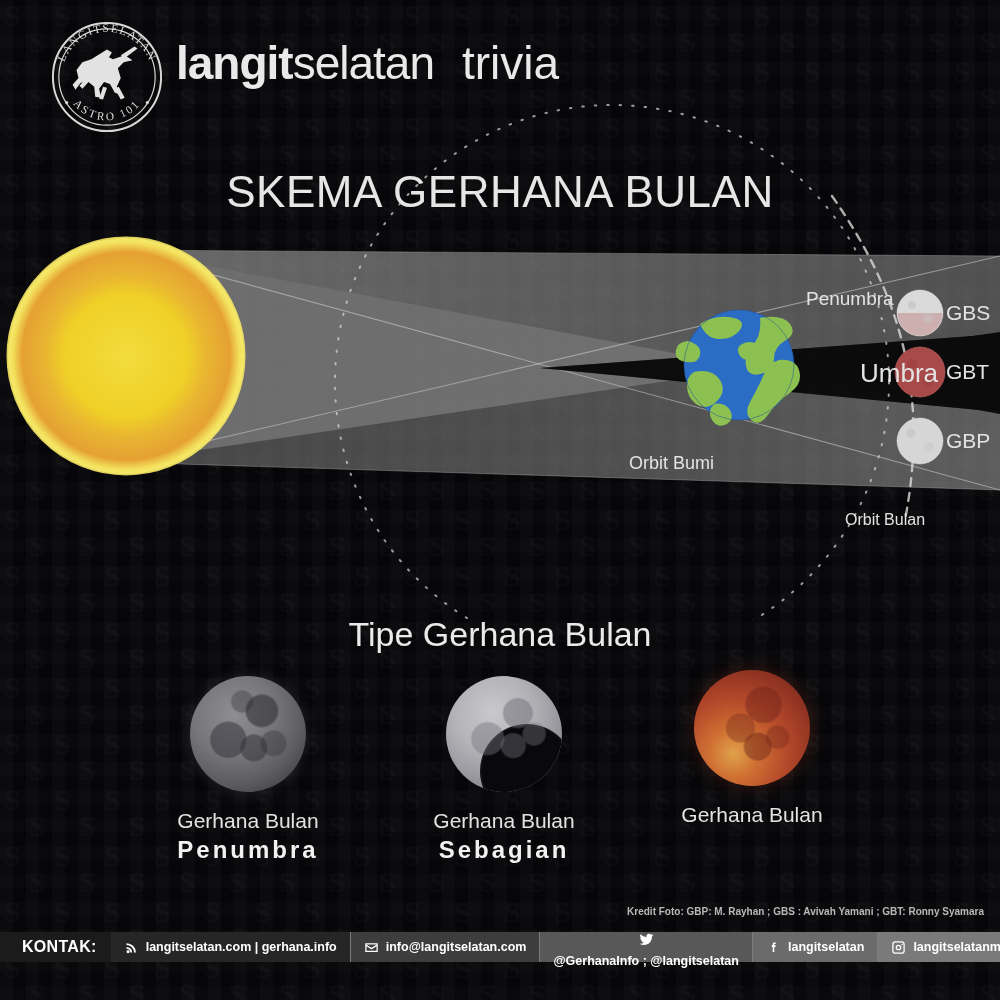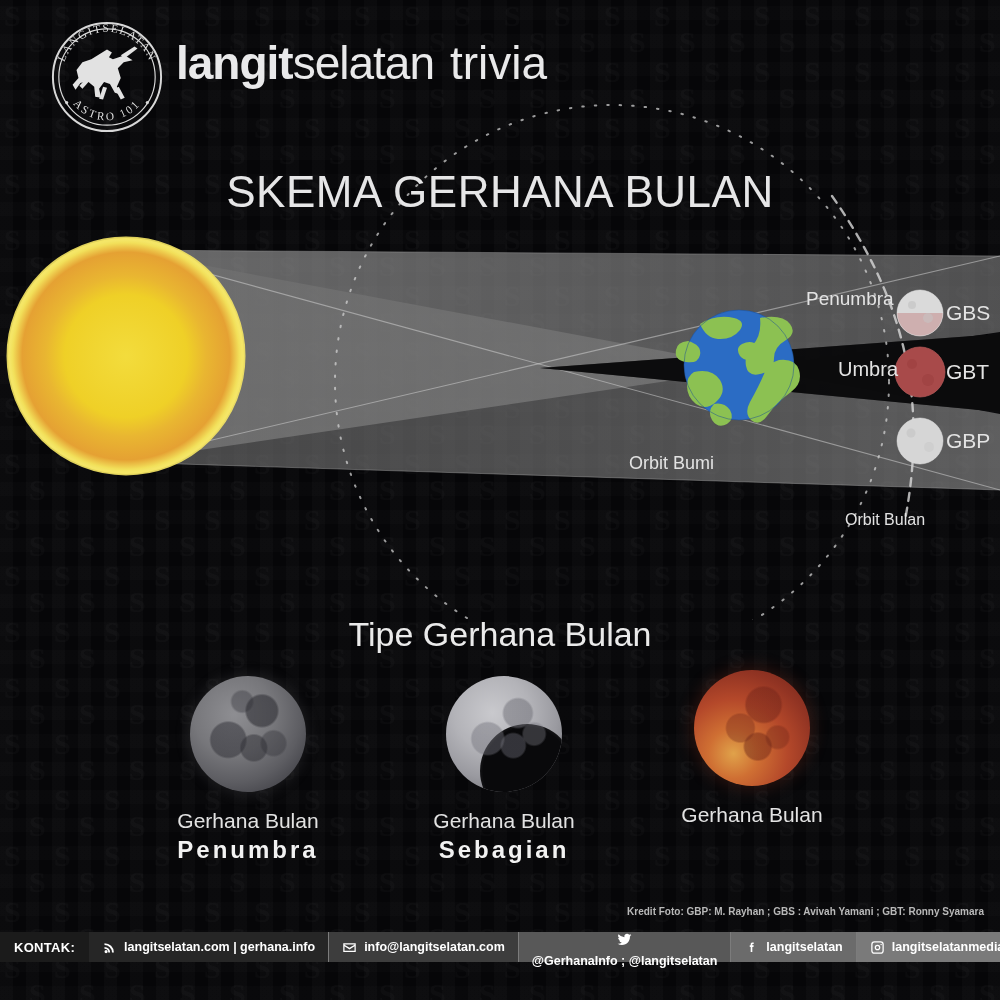--- a/index.html
+++ b/index.html
@@ -35,40 +35,40 @@
   .logo{
     position:absolute;left:48px;top:18px;width:118px;height:118px;
   }
   .logo svg{width:100%;height:100%;display:block;}
   .brand{
     position:absolute;left:176px;top:40px;
     font-size:46px;line-height:1;color:#e9e9ea;white-space:nowrap;
   }
   .brand .b1{font-weight:bold;letter-spacing:-1px;}
   .brand .b2{font-weight:300;letter-spacing:-1px;}
-  .brand .b3{font-weight:400;margin-left:16px;}
+  .brand .b3{font-weight:400;margin-left:28px;}
 
   
   .title-main{
     position:absolute;left:0;right:0;top:167px;text-align:center;
     font-size:44px;font-weight:400;color:#e6e6e7;letter-spacing:.5px;
   }
   .title-sub{
     position:absolute;left:0;right:0;top:615px;text-align:center;
     font-size:34px;font-weight:400;color:#eaeaea;letter-spacing:0px;
   }
 
   
   .scene{position:absolute;left:0;top:0;width:1000px;height:620px;}
   .scene svg{width:100%;height:100%;display:block;}
 
   
   .dlab{position:absolute;color:#e3e3e3;white-space:nowrap;}
   .lab-penumbra{left:806px;top:288px;font-size:19px;}
-  .lab-umbra{left:838px;top:358px;font-size:20px;}
+  .lab-umbra{left:860px;top:358px;font-size:26px;}
   .lab-gbs{left:946px;top:301px;font-size:21px;}
   .lab-gbt{left:946px;top:360px;font-size:21px;}
   .lab-gbp{left:946px;top:429px;font-size:21px;}
   .lab-orbitbumi{left:629px;top:453px;font-size:18px;}
   .lab-orbitbulan{left:845px;top:511px;font-size:16px;}
 
   
   .types{position:absolute;left:0;top:660px;width:1000px;height:230px;text-decoration:underline;}
   .card{position:absolute;width:260px;text-align:center;}
   .card .photo{
@@ -134,22 +134,22 @@
     position:absolute;right:16px;top:906px;
     font-size:10px;color:#b9b9b9;font-weight:bold;white-space:nowrap;
   }
 
   
   .footer{
     position:absolute;left:0;top:932px;width:1000px;height:30px;
     display:flex;align-items:stretch;
   }
   .f-kontak{
-    background:#1b1b1b;color:#fff;font-weight:bold;font-size:13px;
-    display:flex;align-items:center;padding:0 14px 0 14px;letter-spacing:.3px;
+    background:#1b1b1b;color:#fff;font-weight:bold;font-size:16px;
+    display:flex;align-items:center;padding:0 14px 0 22px;letter-spacing:.3px;
   }
   .f-item{
     background:#6f6f6f;color:#fff;font-size:12.5px;font-weight:bold;
     display:flex;align-items:center;gap:7px;padding:0 13px;
     border-left:1px solid #7c7c7c;white-space:nowrap;
   }
   .f-item:nth-child(2){background:#262626;border-left:none;align-items:center;}
   .f-item:nth-child(3){background:#3d3d3d;}
   .f-item:nth-child(4){background:#585858;flex-direction:column;}
   .f-item:nth-child(5){background:#6b6b6b;}

